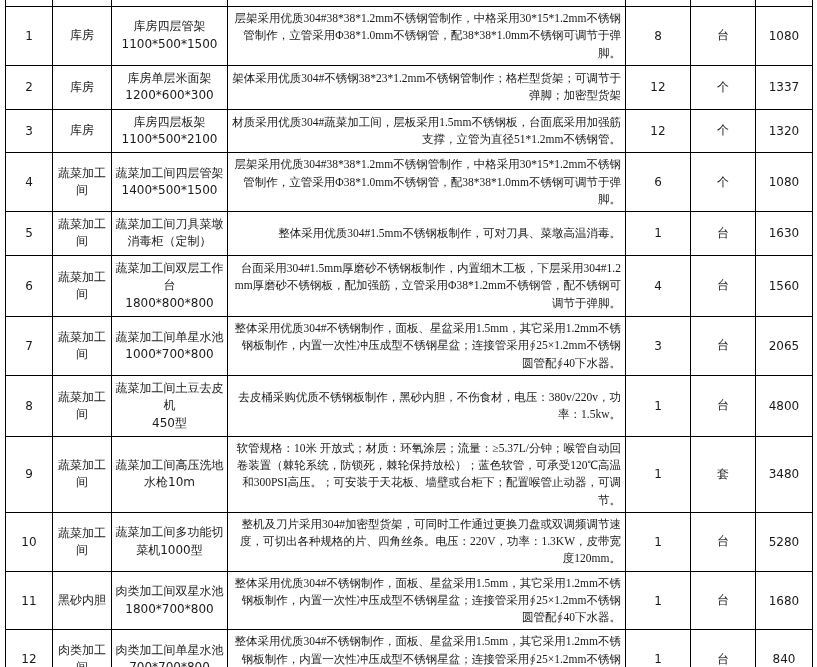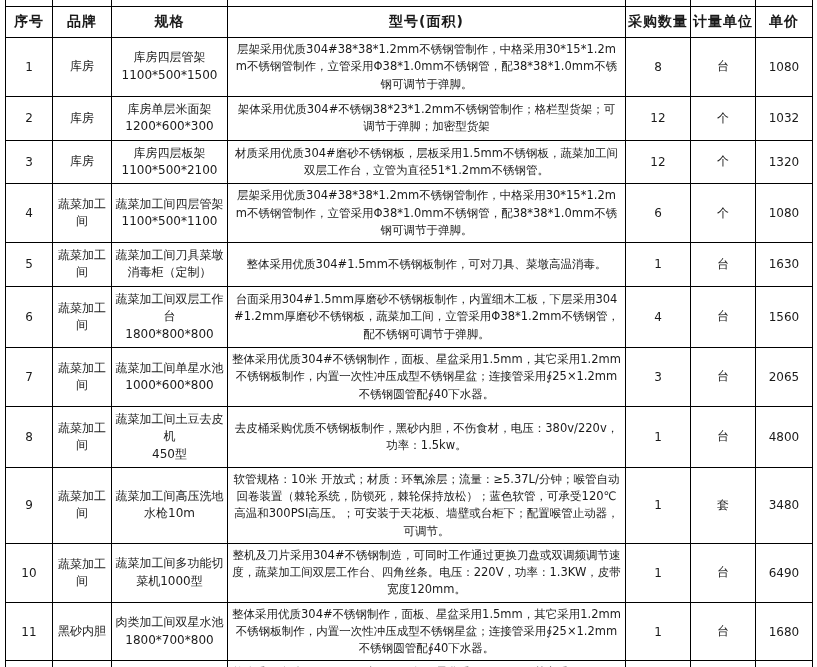--- a/index.html
+++ b/index.html
@@ -53,24 +53,25 @@
   td.c { text-align: center; }
   td.num { font-size: 12px; }
   td.spec {
     text-align: center;
     white-space: pre-line;
     line-height: 1.45;
     padding: 4px 1px;
     margin-left: 40px;
   }
   td.desc {
-    text-align: center;
+    text-align: right;
     line-height: 1.5;
     padding: 3px 4px;
     font-size: 11.5px;
+    font-family: Liberation Serif, serif;
   }
 </style>
 </head>
 <body>
 
 <div class="sheet">
   <table class="proc-table">
     <colgroup>
       <col class="c-no">
         <col class="c-brand">
@@ -83,95 +84,86 @@
     <thead>
       <tr class="partial-row">
         <td></td>
         <td></td>
         <td></td>
         <td></td>
         <td></td>
         <td></td>
         <td></td>
       </tr>
-      <tr>
-        <th>序号</th>
-        <th>品牌</th>
-        <th>规格</th>
-        <th>型号(面积)</th>
-        <th>采购数量</th>
-        <th>计量单位</th>
-        <th>单价</th>
-      </tr>
     </thead>
     <tbody>
         <tr>
           <td class="c num">1</td>
           <td class="c">库房</td>
           <td class="spec">库房四层管架
 1100*500*1500</td>
           <td class="desc">层架采用优质304#38*38*1.2mm不锈钢管制作，中格采用30*15*1.2mm不锈钢管制作，立管采用Φ38*1.0mm不锈钢管，配38*38*1.0mm不锈钢可调节于弹脚。</td>
           <td class="c num">8</td>
           <td class="c">台</td>
           <td class="c num">1080</td>
         </tr>
         <tr>
           <td class="c num">2</td>
           <td class="c">库房</td>
           <td class="spec">库房单层米面架
 1200*600*300</td>
           <td class="desc">架体采用优质304#不锈钢38*23*1.2mm不锈钢管制作；格栏型货架；可调节于弹脚；加密型货架</td>
           <td class="c num">12</td>
           <td class="c">个</td>
-          <td class="c num">1032</td>
+          <td class="c num">1337</td>
         </tr>
         <tr>
           <td class="c num">3</td>
           <td class="c">库房</td>
           <td class="spec">库房四层板架
 1100*500*2100</td>
-          <td class="desc">材质采用优质304#磨砂不锈钢板，层板采用1.5mm不锈钢板，蔬菜加工间双层工作台，立管为直径51*1.2mm不锈钢管。</td>
+          <td class="desc">材质采用优质304#蔬菜加工间，层板采用1.5mm不锈钢板，台面底采用加强筋支撑，立管为直径51*1.2mm不锈钢管。</td>
           <td class="c num">12</td>
           <td class="c">个</td>
           <td class="c num">1320</td>
         </tr>
         <tr>
           <td class="c num">4</td>
           <td class="c">蔬菜加工间</td>
           <td class="spec">蔬菜加工间四层管架
-1100*500*1100</td>
+1400*500*1500</td>
           <td class="desc">层架采用优质304#38*38*1.2mm不锈钢管制作，中格采用30*15*1.2mm不锈钢管制作，立管采用Φ38*1.0mm不锈钢管，配38*38*1.0mm不锈钢可调节于弹脚。</td>
           <td class="c num">6</td>
           <td class="c">个</td>
           <td class="c num">1080</td>
         </tr>
         <tr>
           <td class="c num">5</td>
           <td class="c">蔬菜加工间</td>
           <td class="spec">蔬菜加工间刀具菜墩消毒柜（定制）</td>
           <td class="desc">整体采用优质304#1.5mm不锈钢板制作，可对刀具、菜墩高温消毒。</td>
           <td class="c num">1</td>
           <td class="c">台</td>
           <td class="c num">1630</td>
         </tr>
         <tr>
           <td class="c num">6</td>
           <td class="c">蔬菜加工间</td>
           <td class="spec">蔬菜加工间双层工作台
 1800*800*800</td>
-          <td class="desc">台面采用304#1.5mm厚磨砂不锈钢板制作，内置细木工板，下层采用304#1.2mm厚磨砂不锈钢板，蔬菜加工间，立管采用Φ38*1.2mm不锈钢管，配不锈钢可调节于弹脚。</td>
+          <td class="desc">台面采用304#1.5mm厚磨砂不锈钢板制作，内置细木工板，下层采用304#1.2mm厚磨砂不锈钢板，配加强筋，立管采用Φ38*1.2mm不锈钢管，配不锈钢可调节于弹脚。</td>
           <td class="c num">4</td>
           <td class="c">台</td>
           <td class="c num">1560</td>
         </tr>
         <tr>
           <td class="c num">7</td>
           <td class="c">蔬菜加工间</td>
           <td class="spec">蔬菜加工间单星水池
-1000*600*800</td>
+1000*700*800</td>
           <td class="desc">整体采用优质304#不锈钢制作，面板、星盆采用1.5mm，其它采用1.2mm不锈钢板制作，内置一次性冲压成型不锈钢星盆；连接管采用∮25×1.2mm不锈钢圆管配∮40下水器。</td>
           <td class="c num">3</td>
           <td class="c">台</td>
           <td class="c num">2065</td>
         </tr>
         <tr>
           <td class="c num">8</td>
           <td class="c">蔬菜加工间</td>
           <td class="spec">蔬菜加工间土豆去皮机
 450型</td>
@@ -186,24 +178,24 @@
           <td class="spec">蔬菜加工间高压洗地水枪10m</td>
           <td class="desc">软管规格：10米 开放式；材质：环氧涂层；流量：≥5.37L/分钟；喉管自动回卷装置（棘轮系统，防锁死，棘轮保持放松）；蓝色软管，可承受120℃高温和300PSI高压。；可安装于天花板、墙壁或台柜下；配置喉管止动器，可调节。</td>
           <td class="c num">1</td>
           <td class="c">套</td>
           <td class="c num">3480</td>
         </tr>
         <tr>
           <td class="c num">10</td>
           <td class="c">蔬菜加工间</td>
           <td class="spec">蔬菜加工间多功能切菜机1000型</td>
-          <td class="desc">整机及刀片采用304#不锈钢制造，可同时工作通过更换刀盘或双调频调节速度，蔬菜加工间双层工作台、四角丝条。电压：220V，功率：1.3KW，皮带宽度120mm。</td>
-          <td class="c num">1</td>
-          <td class="c">台</td>
-          <td class="c num">6490</td>
+          <td class="desc">整机及刀片采用304#加密型货架，可同时工作通过更换刀盘或双调频调节速度，可切出各种规格的片、四角丝条。电压：220V，功率：1.3KW，皮带宽度120mm。</td>
+          <td class="c num">1</td>
+          <td class="c">台</td>
+          <td class="c num">5280</td>
         </tr>
         <tr>
           <td class="c num">11</td>
           <td class="c">黑砂内胆</td>
           <td class="spec">肉类加工间双星水池
 1800*700*800</td>
           <td class="desc">整体采用优质304#不锈钢制作，面板、星盆采用1.5mm，其它采用1.2mm不锈钢板制作，内置一次性冲压成型不锈钢星盆；连接管采用∮25×1.2mm不锈钢圆管配∮40下水器。</td>
           <td class="c num">1</td>
           <td class="c">台</td>
           <td class="c num">1680</td>

